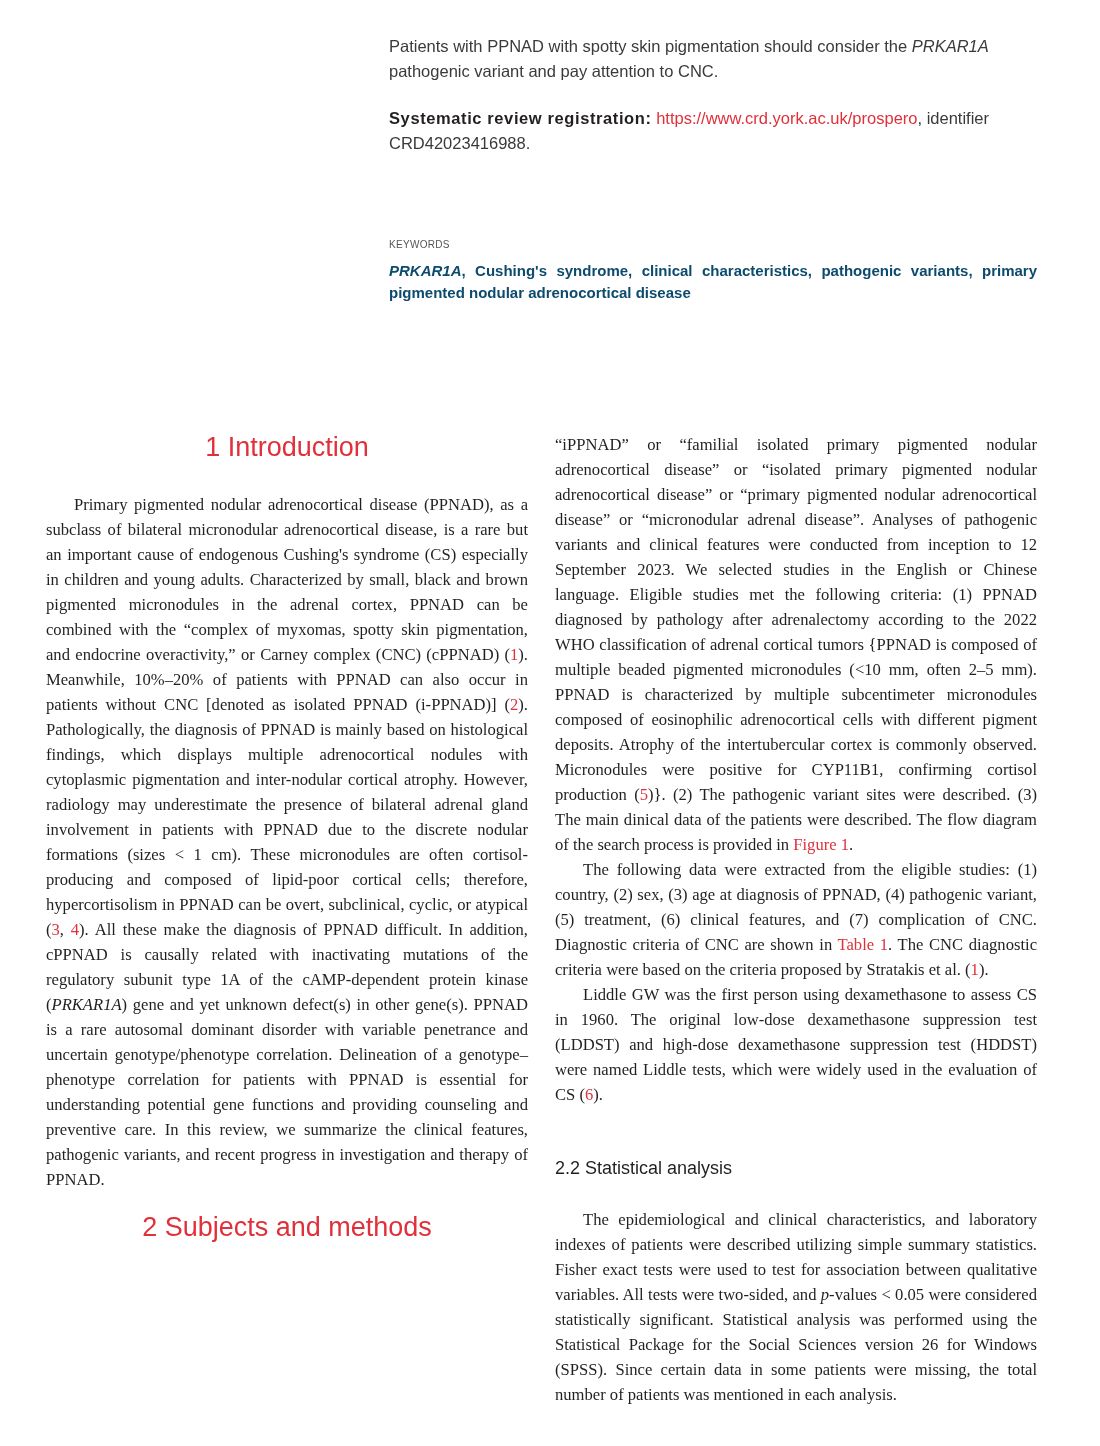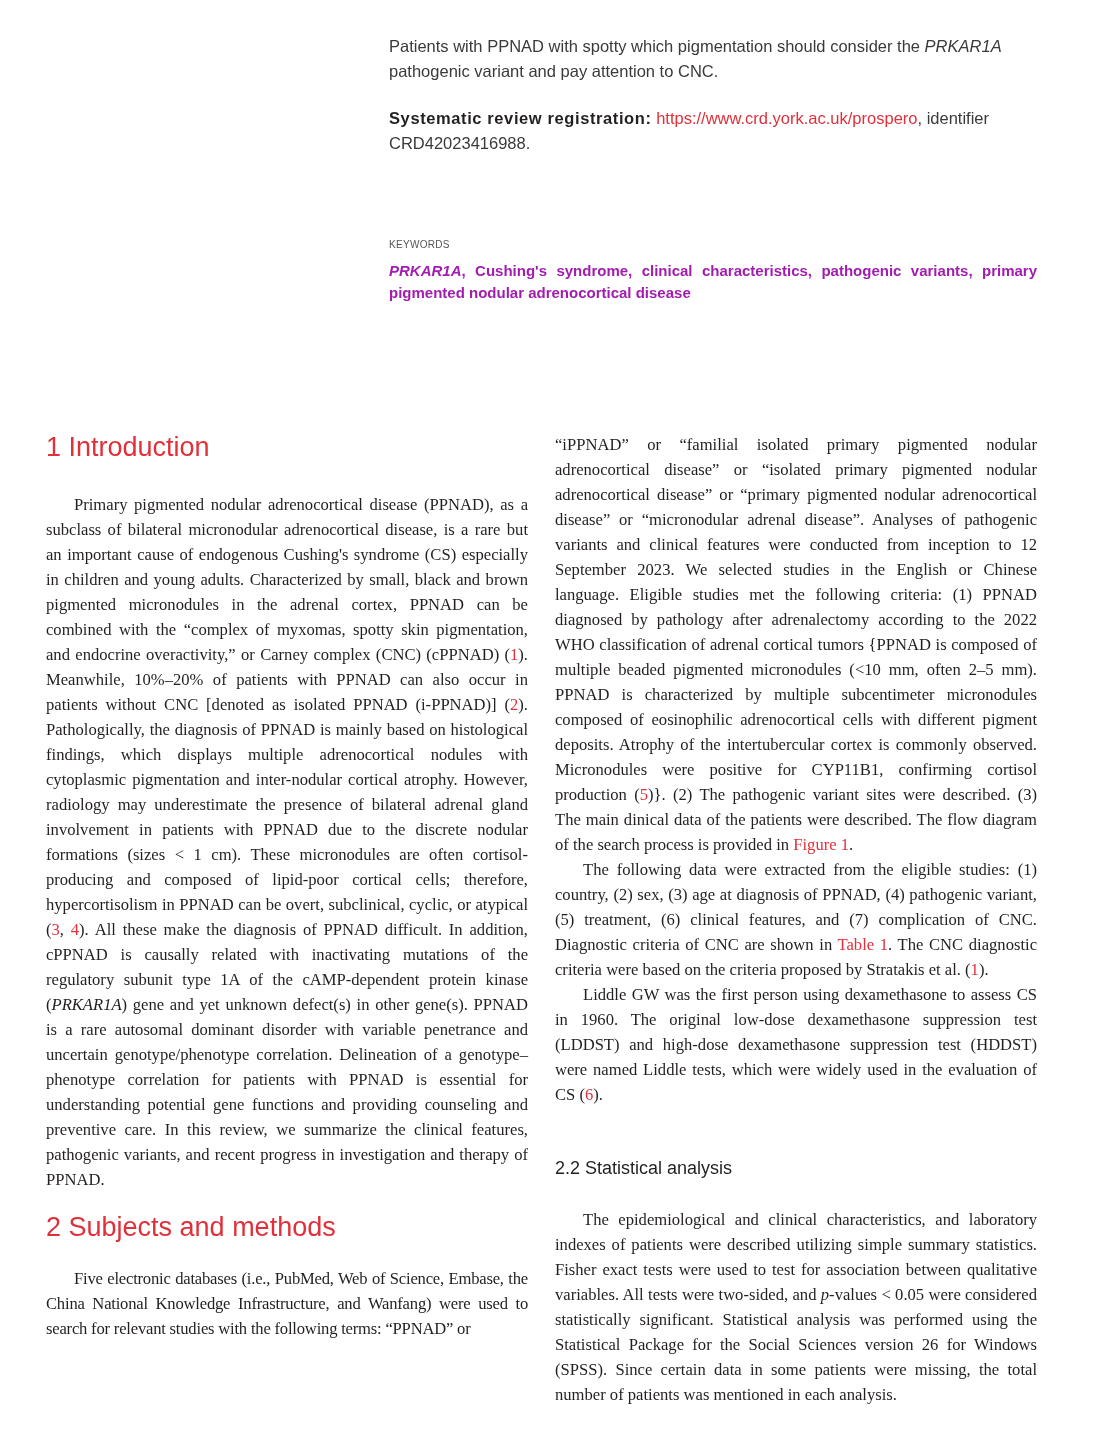--- a/index.html
+++ b/index.html
@@ -7,52 +7,51 @@
   .sans { font-family: "Liberation Sans", "DejaVu Sans", sans-serif; }
 
   .abstract-tail { position: absolute; left: 389px; top: 34px; width: 648px; font-size: 16.5px; line-height: 25px; color: #3a3a3a; }
   .abstract-tail p { margin: 0; }
   .reg { margin-top: 22px !important; }
   .reg-label { font-weight: bold; letter-spacing: 0.6px; color: #231f20; }
   .link { color: #e0303a; text-decoration: none; }
 
   .keywords { position: absolute; left: 389px; top: 239px; width: 648px; }
   .kw-label { font-size: 10px; color: #555; letter-spacing: 0.3px; margin-bottom: 10px; }
-  .kw-text { font-size: 15px; line-height: 22px; color: #a21caf; font-weight: bold; text-align: justify; }
+  .kw-text { font-size: 15px; line-height: 22px; color: #0c4a6e; font-weight: bold; text-align: justify; }
 
   .col { position: absolute; top: 430px; width: 482px; }
   .col-left { left: 46px; }
   .col-right { left: 555px; top: 432px; }
 
-  h2.sec { font-family: "Liberation Sans", "DejaVu Sans", sans-serif; font-weight: normal; color: #e0303a; font-size: 27px; margin: 0; line-height: 34px; }
+  h2.sec { font-family: "Liberation Sans", "DejaVu Sans", sans-serif; font-weight: normal; color: #e0303a; font-size: 27px; margin: 0; line-height: 34px; text-align: center; }
   h3.sub { font-family: "Liberation Sans", "DejaVu Sans", sans-serif; font-weight: normal; color: #231f20; font-size: 18px; margin: 0; line-height: 30px; }
 
   .body-text { font-family: "Liberation Serif", "DejaVu Serif", serif; font-size: 16.6px; line-height: 25px; text-align: justify; margin: 0; color: #231f20; }
   .indent { text-indent: 28px; }
   .ref { color: #e0303a; cursor: pointer; }
 </style>
 </head>
 <body>
 
 <div class="abstract-tail sans">
-  <p><span>Patients with PPNAD with spotty which pigmentation should consider the </span><i>PRKAR1A</i><span> pathogenic variant and pay attention to CNC.</span></p>
+  <p><span>Patients with PPNAD with spotty skin pigmentation should consider the </span><i>PRKAR1A</i><span> pathogenic variant and pay attention to CNC.</span></p>
   <p class="reg"><span class="reg-label">Systematic review registration:</span> <a class="link">https://www.crd.york.ac.uk/prospero</a><span>, identifier CRD42023416988.</span></p>
 </div>
 
 <div class="keywords sans">
   <div class="kw-label">KEYWORDS</div>
   <div class="kw-text"><i>PRKAR1A</i><span>, Cushing's syndrome, clinical characteristics, pathogenic variants, primary pigmented nodular adrenocortical disease</span></div>
 </div>
 
 <div class="col col-left">
   <h2 class="sec">1 Introduction</h2>
   <p class="body-text indent" style="margin-top:28px;"><span>Primary pigmented nodular adrenocortical disease (PPNAD), as a subclass of bilateral micronodular adrenocortical disease, is a rare but an important cause of endogenous Cushing's syndrome (CS) especially in children and young adults. Characterized by small, black and brown pigmented micronodules in the adrenal cortex, PPNAD can be combined with the “complex of myxomas, spotty skin pigmentation, and endocrine overactivity,” or Carney complex (CNC) (cPPNAD) (</span><span class="ref">1</span><span>). Meanwhile, 10%–20% of patients with PPNAD can also occur in patients without CNC [denoted as isolated PPNAD (i-PPNAD)] (</span><span class="ref">2</span><span>). Pathologically, the diagnosis of PPNAD is mainly based on histological findings, which displays multiple adrenocortical nodules with cytoplasmic pigmentation and inter-nodular cortical atrophy. However, radiology may underestimate the presence of bilateral adrenal gland involvement in patients with PPNAD due to the discrete nodular formations (sizes &lt; 1 cm). These micronodules are often cortisol-producing and composed of lipid-poor cortical cells; therefore, hypercortisolism in PPNAD can be overt, subclinical, cyclic, or atypical (</span><span class="ref">3</span><span>, </span><span class="ref">4</span><span>). All these make the diagnosis of PPNAD difficult. In addition, cPPNAD is causally related with inactivating mutations of the regulatory subunit type 1A of the cAMP-dependent protein kinase (</span><i>PRKAR1A</i><span>) gene and yet unknown defect(s) in other gene(s). PPNAD is a rare autosomal dominant disorder with variable penetrance and uncertain genotype/phenotype correlation. Delineation of a genotype–phenotype correlation for patients with PPNAD is essential for understanding potential gene functions and providing counseling and preventive care. In this review, we summarize the clinical features, pathogenic variants, and recent progress in investigation and therapy of PPNAD.</span></p>
 
   <h2 class="sec" style="margin-top:18px;">2 Subjects and methods</h2>
-  <p class="body-text indent" style="margin-top:22px; letter-spacing:-0.2px;"><span>Five electronic databases (i.e., PubMed, Web of Science, Embase, the China National Knowledge Infrastructure, and Wanfang) were used to search for relevant studies with the following terms: “PPNAD” or </span></p>
 </div>
 
 <div class="col col-right">
   <p class="body-text"><span>“iPPNAD” or “familial isolated primary pigmented nodular adrenocortical disease” or “isolated primary pigmented nodular adrenocortical disease” or “primary pigmented nodular adrenocortical disease” or “micronodular adrenal disease”. Analyses of pathogenic variants and clinical features were conducted from inception to 12 September 2023. We selected studies in the English or Chinese language. Eligible studies met the following criteria: (1) PPNAD diagnosed by pathology after adrenalectomy according to the 2022 WHO classification of adrenal cortical tumors {PPNAD is composed of multiple beaded pigmented micronodules (&lt;10 mm, often 2–5 mm). PPNAD is characterized by multiple subcentimeter micronodules composed of eosinophilic adrenocortical cells with different pigment deposits. Atrophy of the intertubercular cortex is commonly observed. Micronodules were positive for CYP11B1, confirming cortisol production (</span><span class="ref">5</span><span>)}. (2) The pathogenic variant sites were described. (3) The main dinical data of the patients were described. The flow diagram of the search process is provided in </span><span class="ref">Figure 1</span><span>.</span></p>
 
   <p class="body-text indent"><span>The following data were extracted from the eligible studies: (1) country, (2) sex, (3) age at diagnosis of PPNAD, (4) pathogenic variant, (5) treatment, (6) clinical features, and (7) complication of CNC. Diagnostic criteria of CNC are shown in </span><span class="ref">Table 1</span><span>. The CNC diagnostic criteria were based on the criteria proposed by Stratakis et al. (</span><span class="ref">1</span><span>).</span></p>
 
   <p class="body-text indent"><span>Liddle GW was the first person using dexamethasone to assess CS in 1960. The original low-dose dexamethasone suppression test (LDDST) and high-dose dexamethasone suppression test (HDDST) were named Liddle tests, which were widely used in the evaluation of CS (</span><span class="ref">6</span><span>).</span></p>
 
   <h3 class="sub" style="margin-top:46px;">2.2 Statistical analysis</h3>

